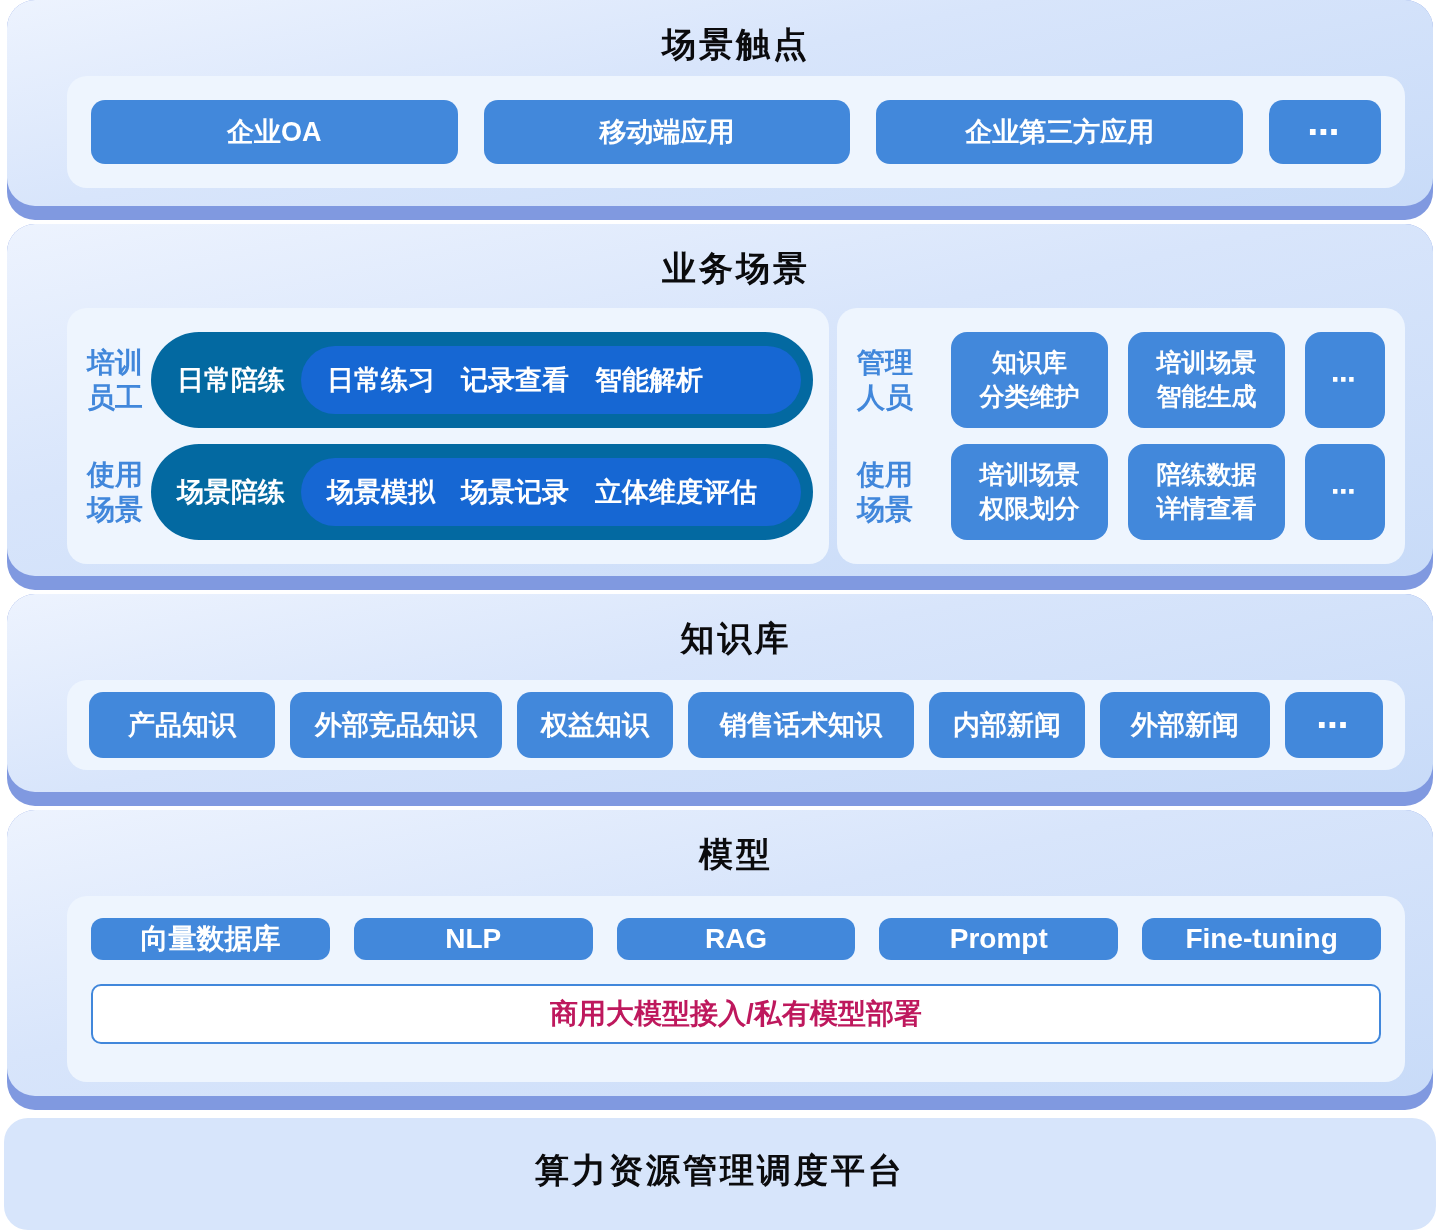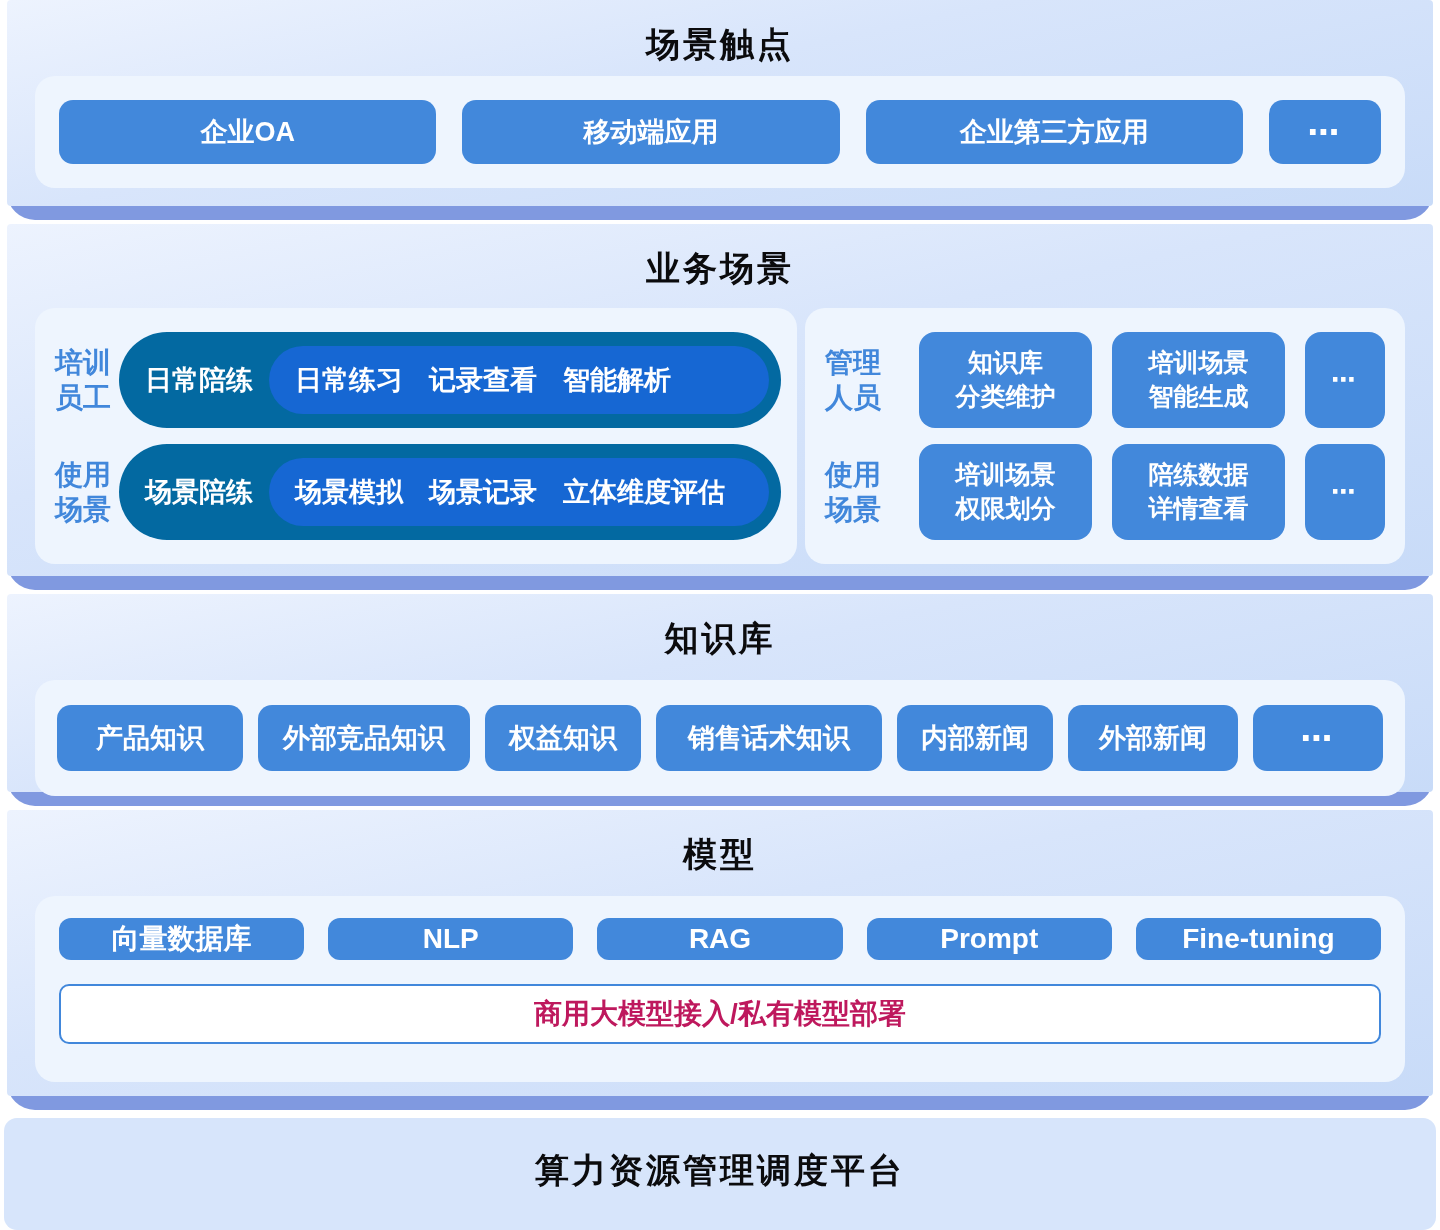--- a/index.html
+++ b/index.html
@@ -10,22 +10,23 @@
     overflow: hidden;
   }
   
   .sec {
     margin: 0 7px 4px;
     border-radius: 28px;
     background: #8099e0;            
     padding-bottom: 14px;
   }
   .sec-body {
-    border-radius: 4px;
+    border-radius: 28px;
     background: linear-gradient(168deg, #edf3fe 0%, #d8e5fb 42%, #c8dbf8 100%);
+    padding-left: 32px;
   }
   .sec1 .sec-body { height: 206px; }
   .sec2 .sec-body { height: 352px; }
   .sec3 .sec-body { height: 198px; }
   .sec4 .sec-body { height: 286px; }
   .sec4 { margin-bottom: 8px; }
 
   .sec-title {
     text-align: center;
     font-size: 34px;
@@ -153,21 +154,21 @@
     font-size: 25px;
     font-weight: 600;
     line-height: 1.35;
     white-space: nowrap;
   }
   .btn2-more { flex: 0 0 80px; }
 
   
   .kb-panel {
     margin-top: 18px;
-    height: 116px;
+    height: 90px;
     display: flex;
     align-items: center;
     padding: 0 22px;
     gap: 15px;
   }
   .kb-panel .btn { height: 66px; }
   .kb-w1 { width: 186px; }
   .kb-w2 { width: 212px; }
   .kb-w3 { width: 156px; }
   .kb-w4 { width: 226px; }
@@ -194,21 +195,21 @@
     justify-content: center;
     font-size: 28px;
     font-weight: bold;
     color: #be185d;
   }
 
   
   .platform {
     margin: 0 4px;
     height: 112px;
-    border-radius: 13px;
+    border-radius: 24px;
     background: #d7e5fb;
   }
   .platform .sec-title { padding-top: 30px; }
 </style>
 </head>
 <body>
 
 <div class="sec sec1">
   <div class="sec-body">
     <div class="sec-title">场景触点</div>

